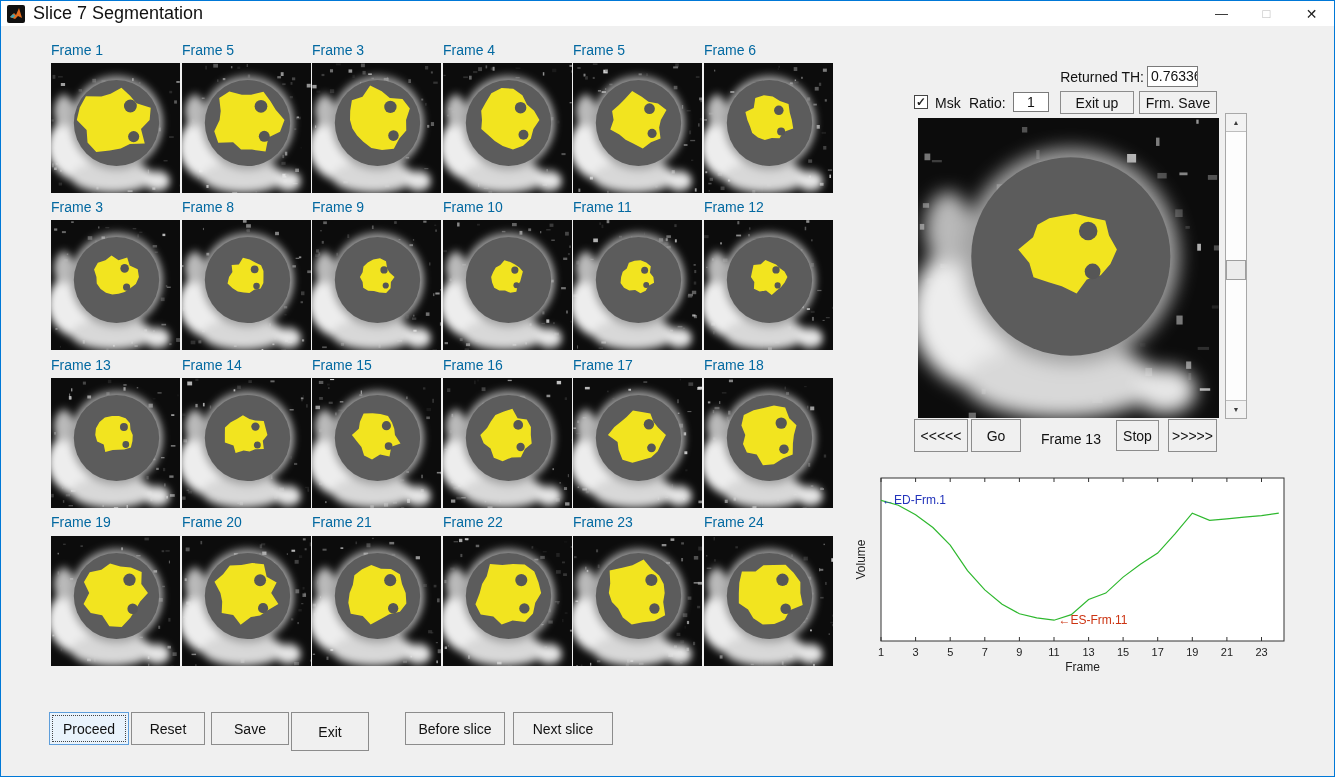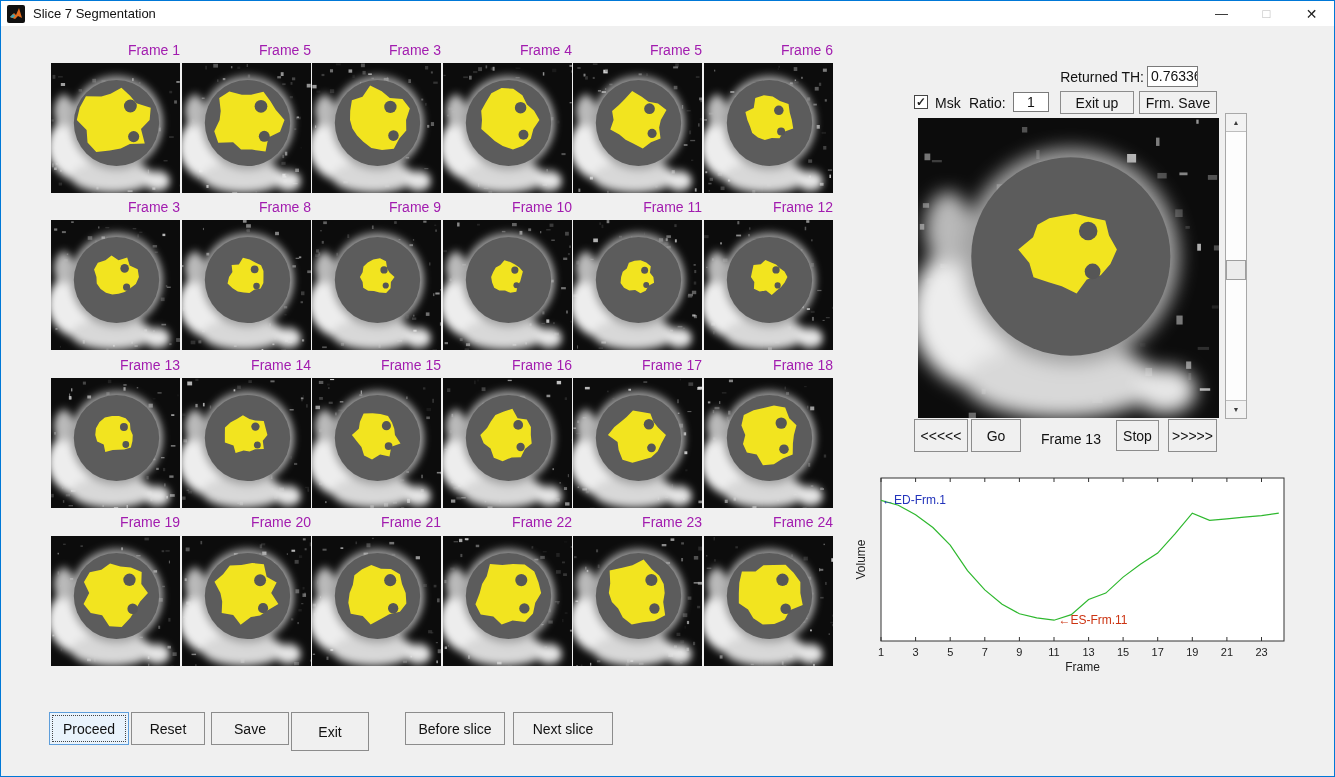--- a/index.html
+++ b/index.html
@@ -5,27 +5,27 @@
   * { box-sizing: border-box; margin: 0; padding: 0; }
   html,body { width:1335px; height:777px; }
   body { font-family: "Liberation Sans", sans-serif; background:#e8e8e8; }
   .window {
     position:relative; width:1335px; height:777px; background:#f0f0f0;
     border:1px solid #0078d7; overflow:hidden;
   }
   
   .titlebar { position:absolute; left:0; top:0; width:100%; height:25px; background:#ffffff; display:flex; align-items:center; }
   .app-icon { width:18px; height:18px; margin-left:6px; }
-  .title { font-size:13px; color:#111; margin-left:8px; }
+  .title { font-size:18px; color:#111; margin-left:8px; }
   .win-controls { position:absolute; right:0; top:0; height:25px; display:flex; }
   .wc { width:45px; height:25px; display:flex; align-items:center; justify-content:center; font-size:13px; color:#222; }
   .wc.max { color:#b9b9b9; }
   .wc.close { font-size:14px; }
   
-  .frame-label { position:absolute; font-size:14px; color:#a21caf; text-align:right; }
+  .frame-label { position:absolute; font-size:14px; color:#0369a1; text-align:left; }
   .thumb { position:absolute; overflow:hidden; }
   .thumb svg { display:block; }
   
   .lbl { position:absolute; font-size:14px; color:#111; white-space:nowrap; }
   .field { position:absolute; background:#fff; border:1px solid #7a7a7a; font-size:14px; color:#111;
            overflow:hidden; white-space:nowrap; padding:1px 0 0 3px; }
   .btn { position:absolute; background:#f0f0f0; border:1px solid #8c8c8c; font-size:14px; color:#111;
          display:flex; align-items:center; justify-content:center; cursor:pointer; }
   .btn.focused { background:#e9f3fc; border:1px solid #5e9edb; outline:1px dotted #444; outline-offset:-4px; }
   .checkbox { position:absolute; width:14px; height:14px; background:#fff; border:1px solid #444;

